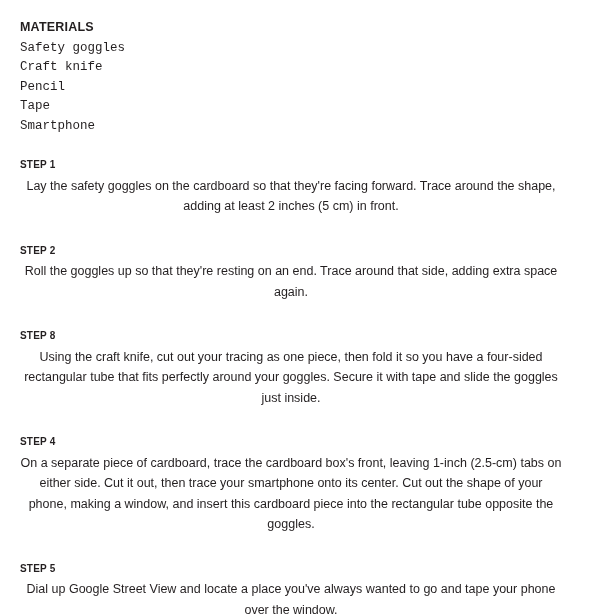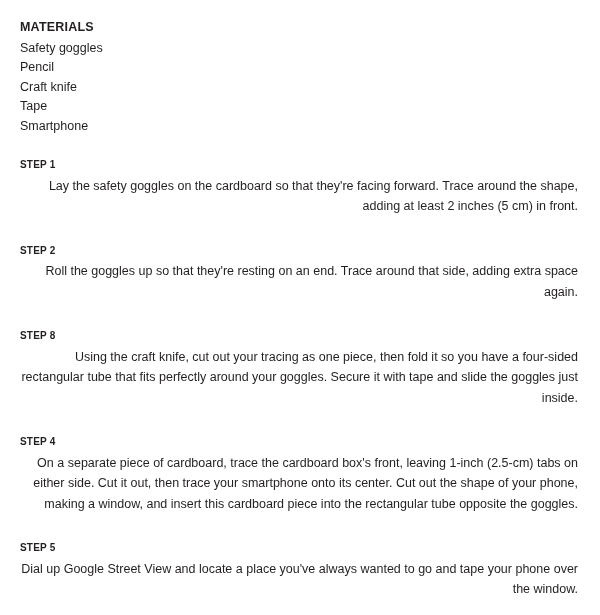--- a/index.html
+++ b/index.html
@@ -11,33 +11,34 @@
     height: 615px;
     background: #ffffff;
     font-family: "Liberation Sans", sans-serif;
     color: #231f20;
     overflow: hidden;
   }
   .page {
     box-sizing: border-box;
     width: 600px;
     height: 528px;
-    padding: 18px 22px 0 20px;
+    padding: 18px 38px 0 20px;
   }
   .section-heading {
     font-size: 12.5px;
     font-weight: bold;
     line-height: 19.5px;
     letter-spacing: 0.2px;
     margin: 0 0 1px 0;
   }
   .materials-list {
     list-style: none;
     margin: 0;
     padding: 0;
+    font-family: Liberation Mono, monospace;
   }
   .materials-list li {
     font-size: 12.5px;
     line-height: 19.5px;
     margin: 0;
     padding: 0;
   }
   .step-block {
     margin-top: 24px;
   }
@@ -48,34 +49,34 @@
     font-size: 10px;
     font-weight: bold;
     line-height: 19.5px;
     letter-spacing: 0.2px;
     margin: 0 0 1px 0;
   }
   .step-body {
     font-size: 12.5px;
     line-height: 20.5px;
     margin: 0;
-    text-align: right;
+    text-align: center;
     max-width: 560px;
   }
 </style>
 </head>
 <body>
 
 <div class="page">
 
   <h2 class="section-heading">MATERIALS</h2>
   <ul class="materials-list">
     <li>Safety goggles</li>
+    <li>Craft knife</li>
     <li>Pencil</li>
-    <li>Craft knife</li>
     <li>Tape</li>
     <li>Smartphone</li>
   </ul>
 
   <div class="step-block">
     <h3 class="step-title">STEP 1</h3>
     <p class="step-body">Lay the safety goggles on the cardboard so that they're facing forward. Trace around the shape, adding at least 2 inches (5 cm) in front.</p>
   </div>
 
   <div class="step-block">

